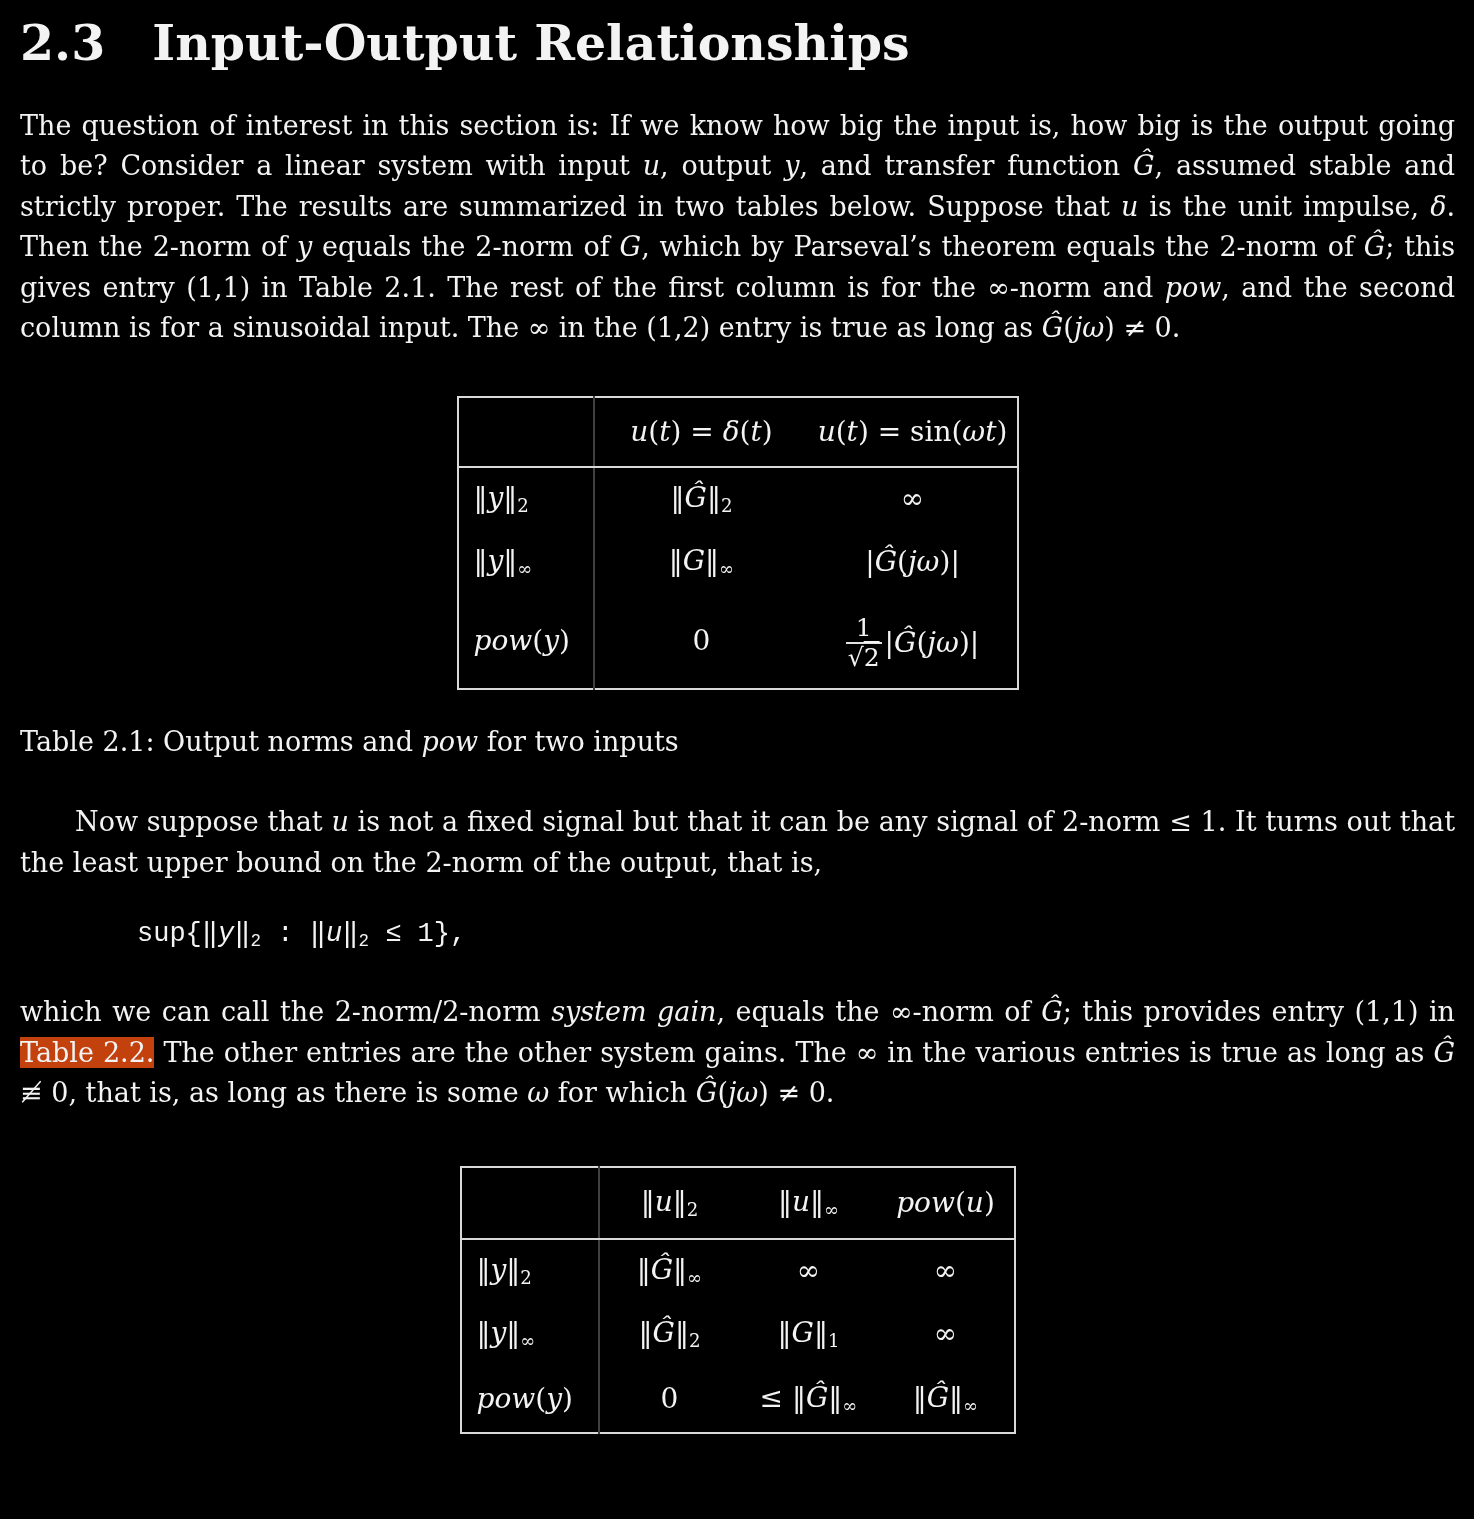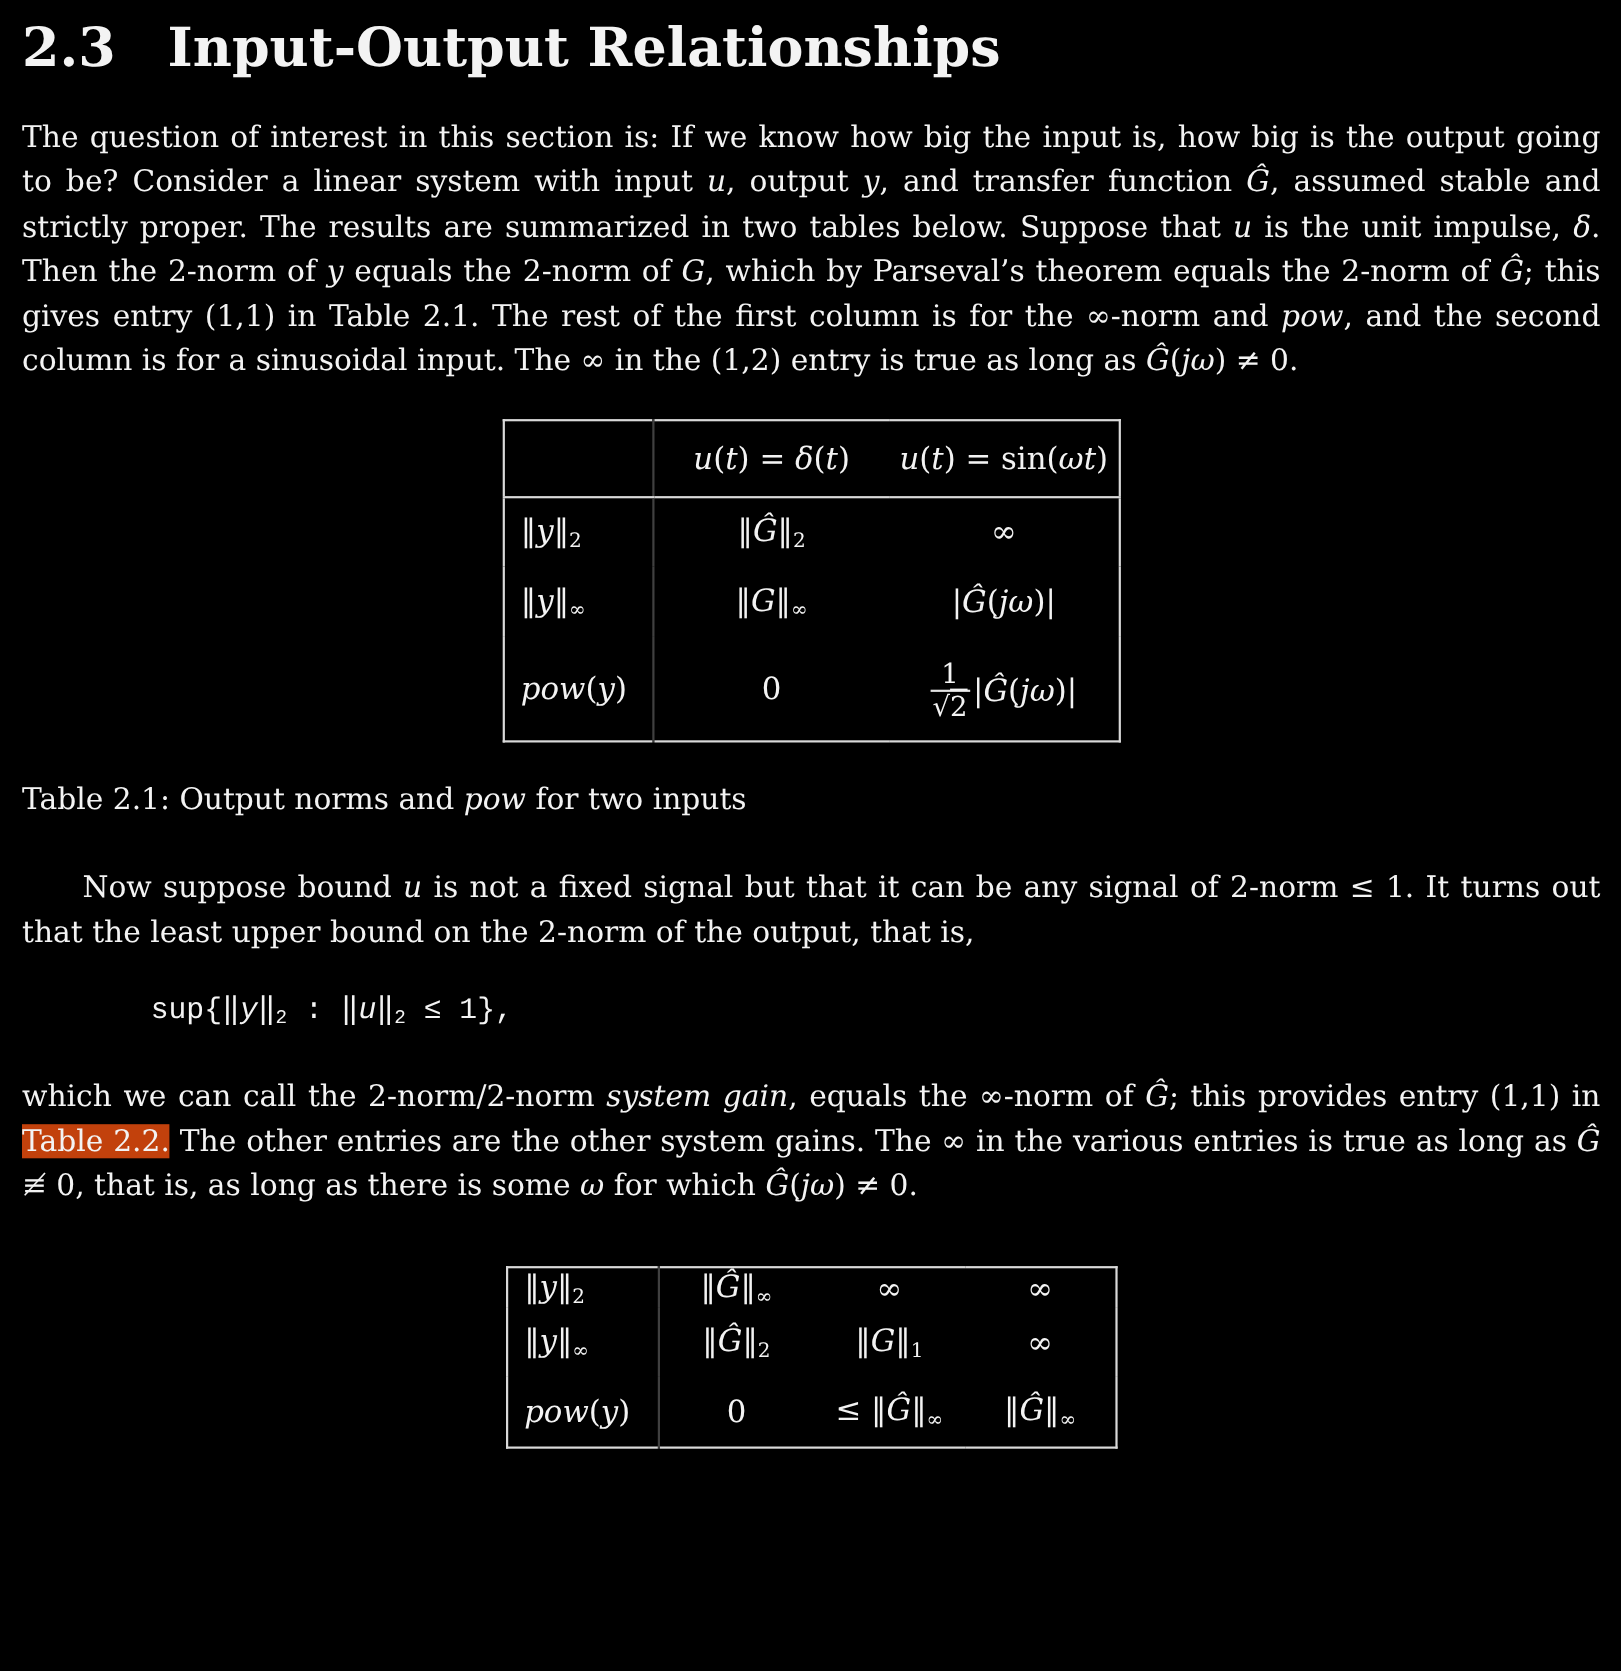--- a/index.html
+++ b/index.html
@@ -19,21 +19,21 @@
   .par2{margin-top:44px;text-indent:55px;}
   .par3{margin-top:27px;}
   .formula{margin:27px 0 0 117px;line-height:48px;font-family:Liberation Mono, monospace;}
   
   .sg-i{font-style:italic;}
   .sg-sub{font-size:65%;vertical-align:-0.3em;}
   .sg-hl{background:#c2410c;}
   .sg-ov{text-decoration:overline;}
   
   .norm-table{border-collapse:collapse;table-layout:fixed;margin:0 auto;border:2px solid #d9d9d9;font-size:28px;}
-  .t1{margin-top:32px;}
+  .t1{margin-top:47px;}
   .t2{margin-top:52px;}
   .norm-table td{vertical-align:middle;padding:0;}
   .norm-table td.lbl{text-align:left;padding-left:15px;border-right:2px solid #404040;}
   .norm-table td.val{text-align:center;}
   .norm-table tr.hdr-row td{border-bottom:2px solid #d9d9d9;}
   .t1 tr.hdr-row td{height:68px;}
   .t1 tr:nth-child(2) td{height:62px;}
   .t1 tr:nth-child(3) td{height:64px;}
   .t1 tr:nth-child(4) td{height:94px;}
   .t2 tr.hdr-row td{height:70px;}
@@ -92,34 +92,40 @@
           </span>
           <span><span>|</span><span class="sg-i">Ĝ</span><span>(</span><span class="sg-i">jω</span><span>)|</span></span>
         </span>
       </td>
     </tr>
   </tbody>
     </table>
 
   <div class="caption cap1"><span>Table 2.1: Output norms and </span><span class="sg-i">pow</span><span> for two inputs</span></div>
 
-  <p class="body-par par2"><span>Now suppose bound </span><span class="sg-i">u</span><span> is not a fixed signal but that it can be any signal of 2-norm ≤ 1. It turns out that the least upper bound on the 2-norm of the output, that is,</span></p>
+  <p class="body-par par2"><span>Now suppose that </span><span class="sg-i">u</span><span> is not a fixed signal but that it can be any signal of 2-norm ≤ 1. It turns out that the least upper bound on the 2-norm of the output, that is,</span></p>
 
   <div class="formula"><span>sup{</span><span>‖</span><span class="sg-i">y</span><span>‖</span><span class="sg-sub">2</span><span> : </span><span>‖</span><span class="sg-i">u</span><span>‖</span><span class="sg-sub">2</span><span> ≤ 1},</span></div>
 
   <p class="body-par par3"><span>which we can call the 2-norm/2-norm </span><span class="sg-i">system gain</span><span>, equals the ∞-norm of </span><span class="sg-i">Ĝ</span><span>; this provides entry (1,1) in </span><span class="sg-hl">Table 2.2.</span><span> The other entries are the other system gains. The ∞ in the various entries is true as long as </span><span class="sg-i">Ĝ</span><span> ≢ 0, that is, as long as there is some </span><span class="sg-i">ω</span><span> for which </span><span class="sg-i">Ĝ</span><span>(</span><span class="sg-i">jω</span><span>) ≠ 0.</span></p>
 
   <table class="norm-table t2">
     <colgroup>
         <col style="width:138px">
         <col style="width:141px">
         <col style="width:138px">
         <col style="width:137px">
       </colgroup>
     <tbody>
+        <tr class="hdr-row">
+      <td class="lbl"></td>
+      <td class="val"><span>‖</span><span class="sg-i">u</span><span>‖</span><span class="sg-sub">2</span></td>
+      <td class="val"><span>‖</span><span class="sg-i">u</span><span>‖</span><span class="sg-sub">∞</span></td>
+      <td class="val"><span class="sg-i">pow</span><span>(</span><span class="sg-i">u</span><span>)</span></td>
+    </tr>
     <tr>
       <td class="lbl"><span>‖</span><span class="sg-i">y</span><span>‖</span><span class="sg-sub">2</span></td>
       <td class="val"><span>‖</span><span class="sg-i">Ĝ</span><span>‖</span><span class="sg-sub">∞</span></td>
       <td class="val"><span>∞</span></td>
       <td class="val"><span>∞</span></td>
     </tr>
     <tr>
       <td class="lbl"><span>‖</span><span class="sg-i">y</span><span>‖</span><span class="sg-sub">∞</span></td>
       <td class="val"><span>‖</span><span class="sg-i">Ĝ</span><span>‖</span><span class="sg-sub">2</span></td>
       <td class="val"><span>‖</span><span class="sg-i">G</span><span>‖</span><span class="sg-sub">1</span></td>

